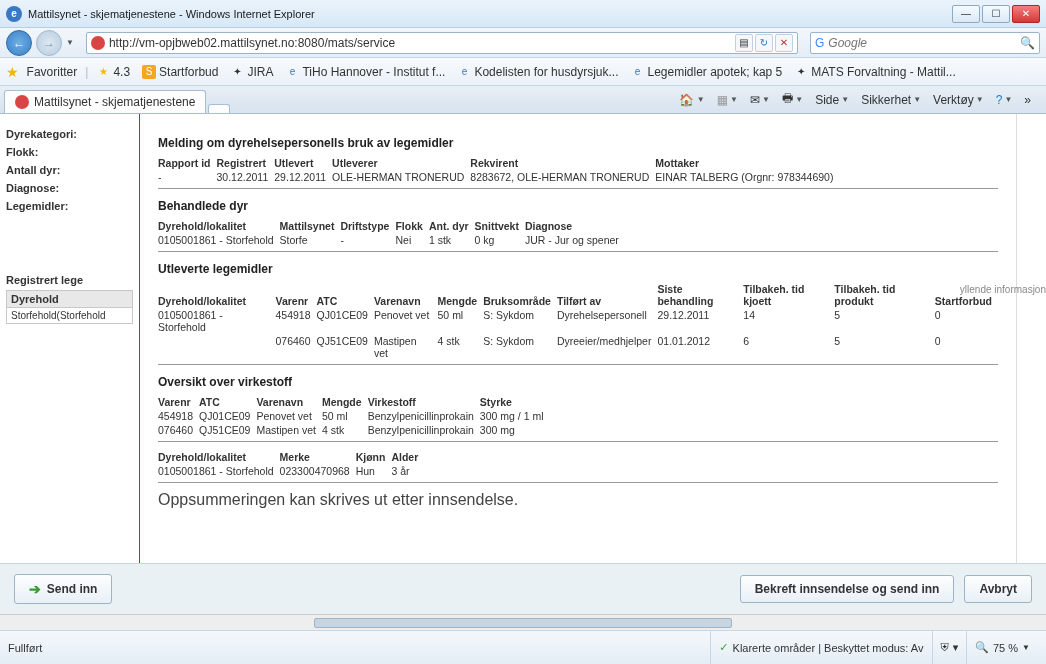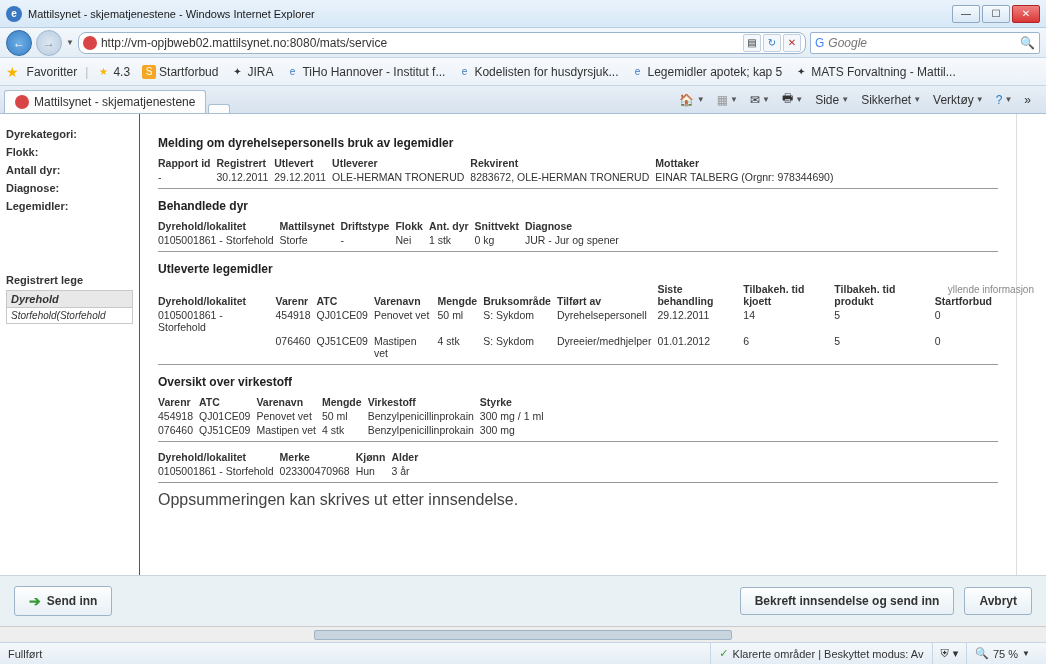--- a/index.html
+++ b/index.html
@@ -6,21 +6,21 @@
 body { font-family: "Segoe UI", Tahoma, sans-serif; font-size: 11px; background: #fff; color: #333; width: 1046px; height: 664px; overflow: hidden; display: flex; flex-direction: column; }
 .titlebar { height: 28px; background: linear-gradient(#eaf3fb,#d7e8f7); display: flex; align-items: center; padding: 0 6px; border-bottom: 1px solid #b8cde0; }
 .titlebar .ico { width:16px; height:16px; background:#3b78c4; border-radius:50%; margin-right:6px; display:flex; align-items:center; justify-content:center; color:#fff; font-size:10px; font-weight:bold; }
 .titlebar .title { flex:1; color:#1a1a1a; }
 .winbtns { display:flex; gap:2px; }
 .winbtn { width:28px; height:18px; border:1px solid #8fa9c4; border-radius:2px; background:linear-gradient(#f5faff,#d9e8f5); display:flex; align-items:center; justify-content:center; font-size:10px; cursor:pointer; }
 .winbtn.close { background:linear-gradient(#f08080,#d93636); color:#fff; border-color:#b02525; }
 .navrow { height:30px; background:linear-gradient(#f3f7fb,#e4edf5); display:flex; align-items:center; padding:0 6px; gap:4px; border-bottom:1px solid #c7d6e4; }
 .navbtn { width:26px; height:26px; border-radius:50%; background:radial-gradient(#6fb0e8,#3a7ec4); border:1px solid #2c6aa8; display:flex; align-items:center; justify-content:center; color:#fff; font-size:12px; cursor:pointer; }
 .navbtn.fwd { background:radial-gradient(#dde7f0,#b8cce0); color:#7a92aa; border-color:#a0b8d0; }
-.addrwrap { flex:1; display:flex; align-items:center; background:#fff; border:1px solid #9bb4cd; border-radius:8px; height:22px; padding:0 4px; margin:0 0; }
+.addrwrap { flex:1; display:flex; align-items:center; background:#fff; border:1px solid #9bb4cd; border-radius:2px; height:22px; padding:0 4px; margin:0 8px; }
 .addrwrap .favicon { width:14px; height:14px; background:#d94545; border-radius:50%; margin-right:4px; }
 .addrwrap input { flex:1; border:none; outline:none; font-size:12px; color:#333; }
 .addrtool { display:flex; gap:2px; margin-left:4px; }
 .addrtool span { width:18px; height:18px; border:1px solid #c0d0e0; border-radius:2px; display:flex; align-items:center; justify-content:center; font-size:10px; cursor:pointer; background:#f4f8fc; }
 .searchwrap { width:230px; display:flex; align-items:center; background:#fff; border:1px solid #9bb4cd; border-radius:2px; height:22px; padding:0 4px; }
 .searchwrap .gico { color:#4285f4; margin-right:4px; font-size:12px; }
 .searchwrap input { flex:1; border:none; outline:none; font-size:12px; color:#888; font-style:italic; }
 .searchwrap .magnify { color:#666; font-size:12px; cursor:pointer; }
 .favbar { height:28px; background:linear-gradient(#f7fafd,#eaf1f8); display:flex; align-items:center; padding:0 6px; gap:4px; border-bottom:1px solid #c7d6e4; font-size:12px; }
 .favbar .star { color:#f7b500; font-size:14px; }
@@ -29,43 +29,43 @@
 .favico { width:14px; height:14px; display:inline-flex; align-items:center; justify-content:center; font-size:10px; }
 .tabbar { height:28px; background:linear-gradient(#e8eff6,#d7e3ef); display:flex; align-items:flex-end; padding:0 4px; border-bottom:1px solid #a8bed4; }
 .tab { background:#fdfdfd; border:1px solid #a8bed4; border-bottom:none; padding:4px 10px; border-radius:3px 3px 0 0; display:flex; align-items:center; gap:5px; font-size:12px; cursor:pointer; margin-right:2px; }
 .tab .favicon { width:14px; height:14px; background:#d94545; border-radius:50%; }
 .cmdbar { margin-left:auto; display:flex; align-items:center; gap:6px; padding-right:8px; font-size:12px; color:#333; height:100%; }
 .cmdbar .item { display:flex; align-items:center; gap:2px; cursor:pointer; padding:2px 3px; }
 .cmdbar .drop { font-size:8px; color:#555; }
 .content { flex:1; display:flex; overflow:hidden; position:relative; background:#f4f4f4; }
 .leftpanel { width:140px; background:#fff; border-right:1px solid #a21caf; padding:8px 6px; font-size:11px; }
 .leftpanel .lbl { font-weight:bold; color:#333; margin:6px 0 4px; }
-.leftpanel .regbox { border:1px solid #c8c8c8; margin-top:0;font-style:italic; }
+.leftpanel .regbox { border:1px solid #c8c8c8; margin-top:0; }
 .leftpanel .reghead { background:#e8e8e8; padding:2px 4px; font-weight:bold; border-bottom:1px solid #c8c8c8; }
 .leftpanel .regcell { padding:2px 4px; background:#fff; font-size:10px; }
 .rightside { width:30px; background:#fff; border-left:1px solid #ddd; }
 .main { flex:1; background:#fff; padding:12px 18px; overflow:auto; position:relative; }
 .main h3 { font-size:12px; font-weight:bold; color:#222; margin:10px 0 6px; }
 .main hr { border:none; border-top:1px solid #999; margin:4px 0 8px; }
 table.data { border-collapse:collapse; font-size:10.5px; margin-bottom:4px; }
 table.data th { text-align:left; font-weight:bold; color:#333; padding:1px 6px 1px 0; vertical-align:bottom; }
 table.data td { padding:1px 6px 1px 0; color:#333; vertical-align:top; }
 .note { font-size:16px; color:#444; margin-top:8px; }
 .buttonrow { position:absolute; bottom:0; left:0; right:0; background:#eaf1f5; border-top:1px solid #c8d4de; padding:10px 14px; display:flex; align-items:center; }
 .btn { border:1px solid #9db4c8; background:linear-gradient(#fdfefe,#e8f0f6); padding:6px 14px; border-radius:3px; font-size:12px; font-weight:bold; color:#333; cursor:pointer; }
 .btn.green { display:flex; align-items:center; gap:6px; }
 .btn.green .arrow { color:#3a9a3a; font-size:14px; }
 .buttonrow .spacer { flex:1; }
 .modalbtns { display:flex; gap:10px; }
 .scrollbar-h { height:16px; background:#eee; border-top:1px solid #ccc; display:flex; align-items:center; }
 .scrollbar-h .thumb { width:40%; height:10px; background:#c8d4de; margin-left:30%; border:1px solid #a0b4c8; border-radius:2px; }
-.statusbar { height:22px; background:linear-gradient(#f4f8fb,#e4edf5); display:flex; align-items:center; padding:0 8px; font-size:11px; border-top:1px solid #c7d6e4; color:#333; }
+.statusbar { height:34px; background:linear-gradient(#f4f8fb,#e4edf5); display:flex; align-items:center; padding:0 8px; font-size:11px; border-top:1px solid #c7d6e4; color:#333; }
 .statusbar .sfill { flex:1; }
 .statusbar .chunk { display:flex; align-items:center; gap:4px; padding:0 8px; border-left:1px solid #c7d6e4; height:100%; }
-.overlay-hint { position:absolute; right:12px; top:170px; font-size:10px; color:#888; writing-mode:horizontal-tb; }
+.overlay-hint { position:absolute; right:0; top:170px; font-size:10px; color:#888; writing-mode:horizontal-tb; }
 </style>
 </head>
 <body>
 
 <div class="titlebar">
   <div class="ico">e</div>
   <div class="title">Mattilsynet - skjematjenestene - Windows Internet Explorer</div>
   <div class="winbtns">
     <div class="winbtn">—</div>
     <div class="winbtn">☐</div>

